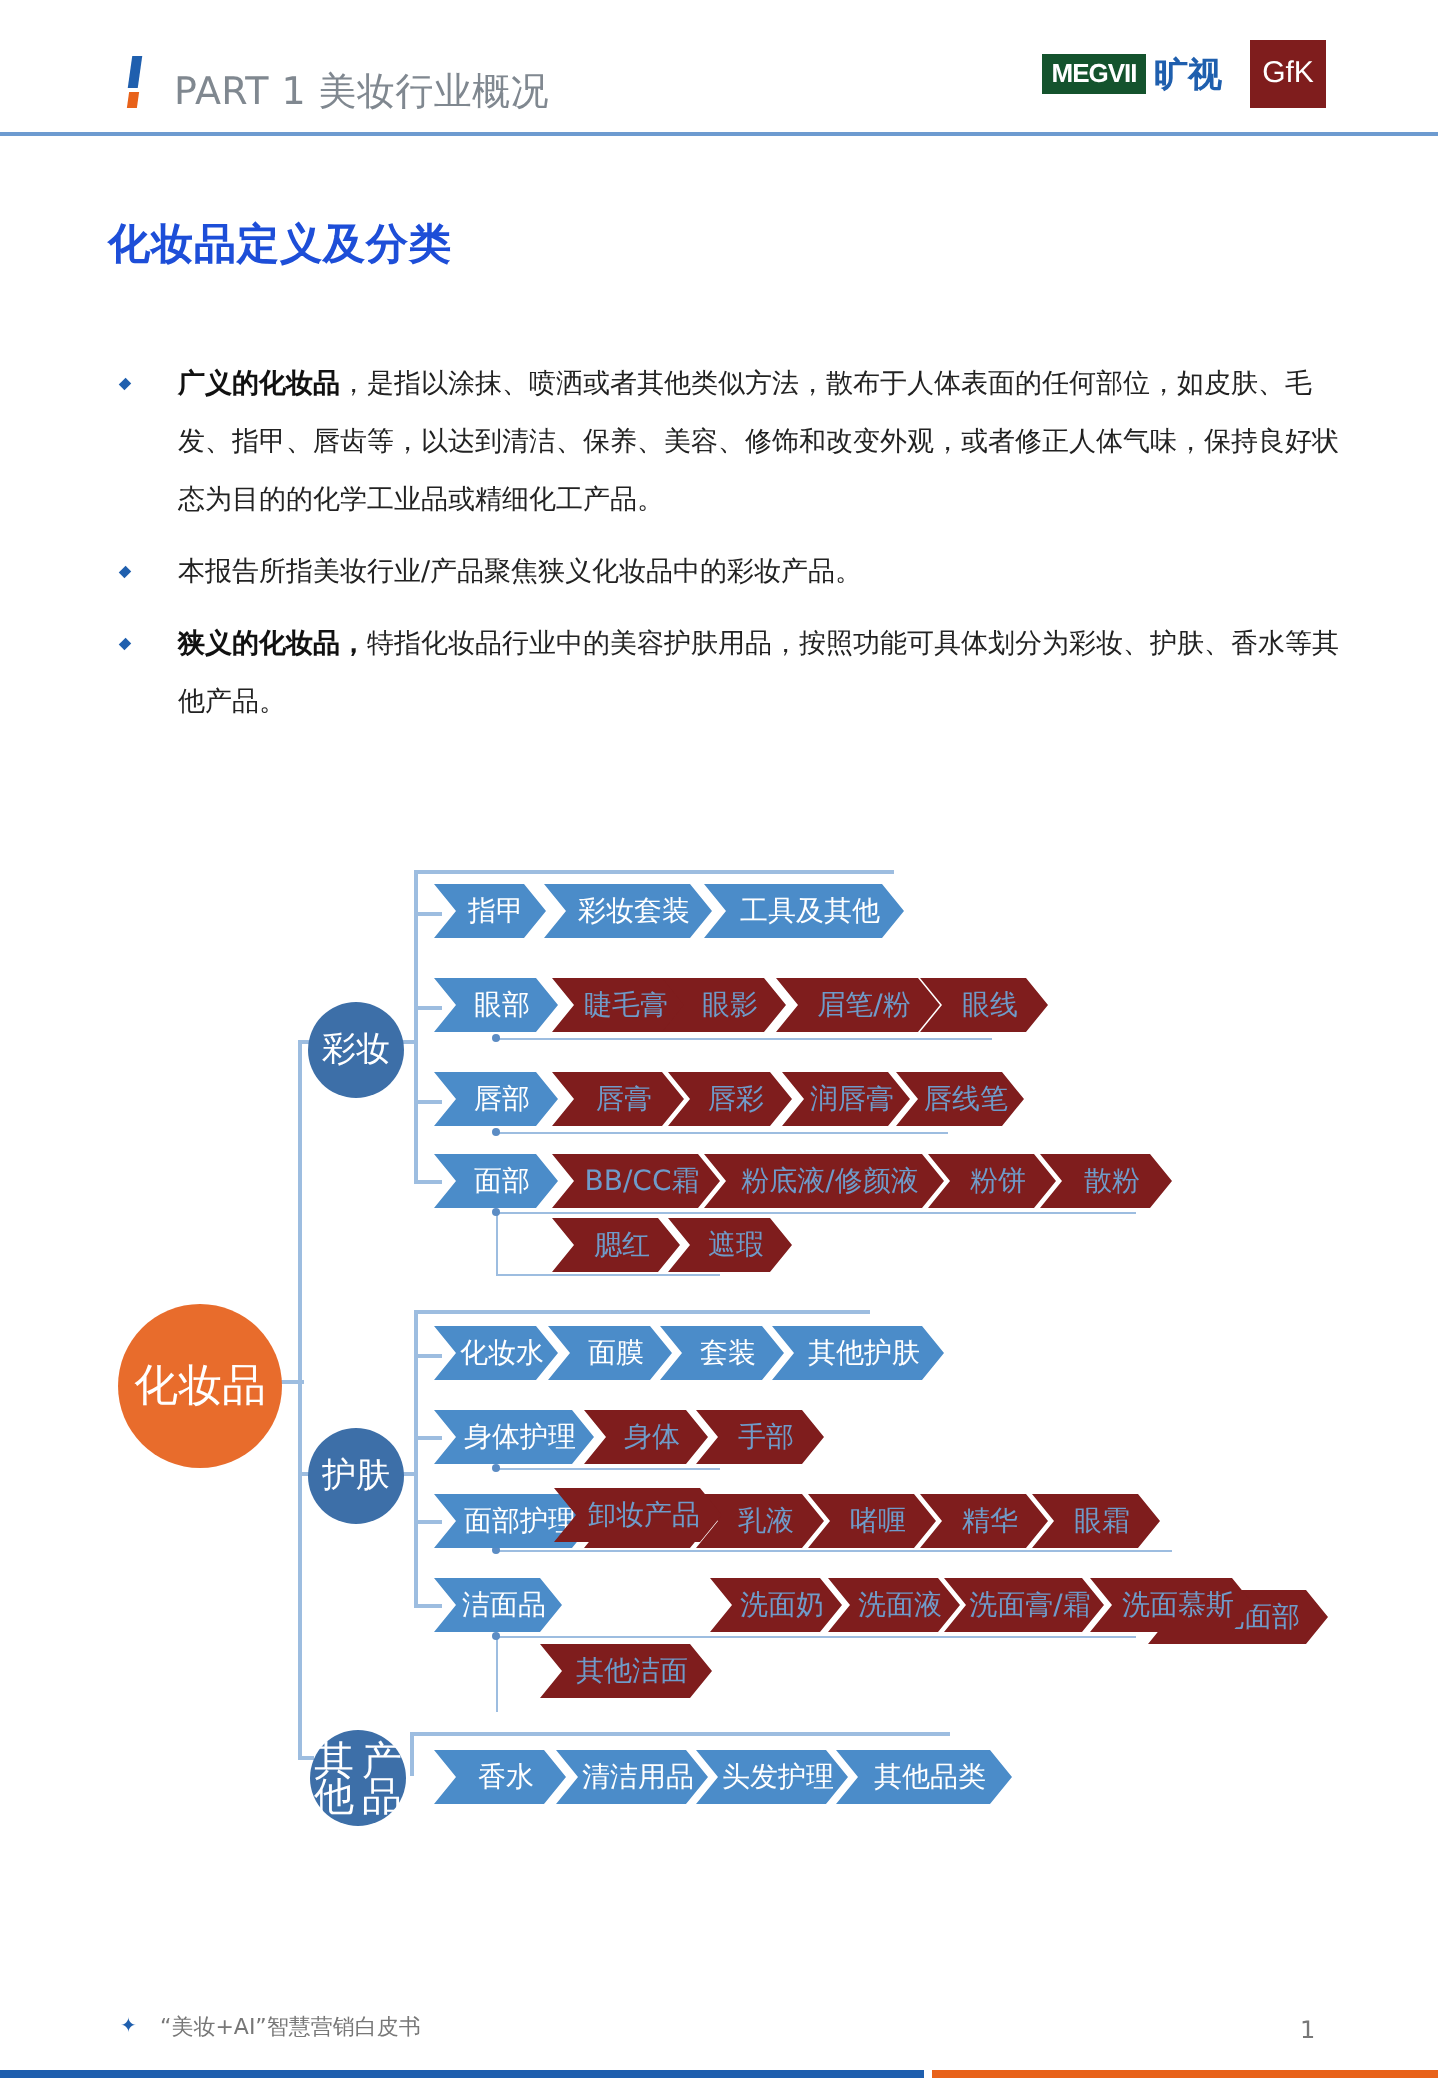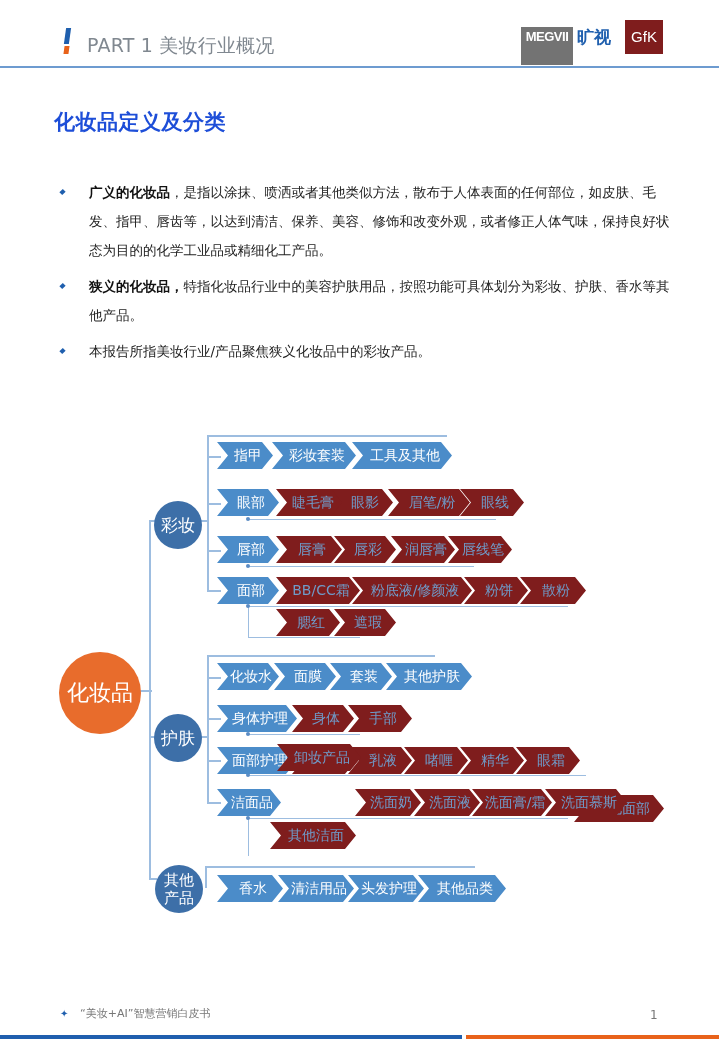--- a/index.html
+++ b/index.html
@@ -5,21 +5,21 @@
   * { box-sizing: border-box; margin: 0; padding: 0; }
   html, body { width: 719px; height: 1039px; background: #ffffff; overflow: hidden; }
   body { position: relative; font-family: "DejaVu Sans", "Liberation Sans", sans-serif; color: #222; }
 
   
   .hdr-mark { position: absolute; left: 64px; top: 28px; width: 6px; height: 26px; }
   .hdr-mark .b { position: absolute; left: 1px; top: 0; width: 5px; height: 16px; background: #1f5fae; transform: skewX(-8deg); }
   .hdr-mark .o { position: absolute; left: 0; top: 18px; width: 5px; height: 8px; background: #e8621a; transform: skewX(-8deg); }
   .hdr-title { position: absolute; left: 87px; top: 33px; font-size: 19px; color: #808890; letter-spacing: 0.2px; }
   .hdr-line { position: absolute; left: 0; top: 66px; width: 719px; height: 2px; background: #6d9bd0; }
-  .logo-megvii { position: absolute; left: 521px; top: 27px; width: 52px; height: 38px; background: #737373; color: #fff; font-size: 13px; font-weight: bold; line-height: 20px; text-align: center; letter-spacing: -0.5px; font-family: "Liberation Sans", sans-serif; }
+  .logo-megvii { position: absolute; left: 521px; top: 27px; width: 52px; height: 20px; background: #14532d; color: #fff; font-size: 13px; font-weight: bold; line-height: 20px; text-align: center; letter-spacing: -0.5px; font-family: "Liberation Sans", sans-serif; }
   .logo-kuangshi { position: absolute; left: 577px; top: 26px; font-size: 17px; font-weight: bold; color: #1f5fae; }
   .logo-gfk { position: absolute; left: 625px; top: 20px; width: 38px; height: 34px; background: #7f1d1d; color: #fff; font-size: 15px; line-height: 34px; text-align: center; font-family: "Liberation Sans", sans-serif; }
 
   
   .page-title { position: absolute; left: 54px; top: 108px; font-size: 21px; font-weight: bold; color: #1d4ed8; letter-spacing: 0.5px; }
 
   
   .bullets { position: absolute; left: 56px; top: 178px; width: 620px; }
   .bullet { position: relative; padding-left: 33px; font-size: 13.5px; line-height: 29px; color: #222; margin-bottom: 7px; }
   .bullet .dot { position: absolute; left: 4px; top: 11px; width: 5px; height: 6px; background: #1f5fae; transform: rotate(45deg) scale(0.8); }
@@ -60,25 +60,25 @@
 
 <div class="page-title">化妆品定义及分类</div>
 
 <div class="bullets">
   <div class="bullet">
     <span class="dot"></span>
     <b>广义的化妆品</b><span>，是指以涂抹、喷洒或者其他类似方法，散布于人体表面的任何部位，如皮肤、毛发、指甲、唇齿等，以达到清洁、保养、美容、修饰和改变外观，或者修正人体气味，保持良好状态为目的的化学工业品或精细化工产品。</span>
   </div>
   <div class="bullet">
     <span class="dot"></span>
-    <b>狭义的化妆品，</b><span>特指化妆品行业中的美容护肤用品，按照功能可具体划分为彩妆、护肤、香水等其他产品。</span>
+    <span>本报告所指美妆行业/产品聚焦狭义化妆品中的彩妆产品。</span>
   </div>
   <div class="bullet">
     <span class="dot"></span>
-    <span>本报告所指美妆行业/产品聚焦狭义化妆品中的彩妆产品。</span>
+    <b>狭义的化妆品，</b><span>特指化妆品行业中的美容护肤用品，按照功能可具体划分为彩妆、护肤、香水等其他产品。</span>
   </div>
 </div>
 
 <div class="diagram">
 
   <div class="line" style="left:149px;top:520px;width:2px;height:360px;"></div>
   <div class="line" style="left:140px;top:690px;width:12px;height:2px;"></div>
   <div class="line" style="left:149px;top:520px;width:8px;height:2px;"></div>
   <div class="line" style="left:149px;top:736px;width:8px;height:2px;"></div>
   <div class="line" style="left:149px;top:878px;width:8px;height:2px;"></div>
@@ -113,21 +113,21 @@
   <div class="dotpin" style="left:246px;top:732px;"></div>
   <div class="dotpin" style="left:246px;top:773px;"></div>
   <div class="dotpin" style="left:246px;top:816px;"></div>
 
   <div class="line" style="left:205px;top:866px;width:2px;height:22px;"></div>
   <div class="line" style="left:205px;top:866px;width:270px;height:2px;"></div>
 
   <div class="circle root" style="left:59px;top:652px;width:82px;height:82px;">化妆品</div>
   <div class="circle cat" style="left:154px;top:501px;width:48px;height:48px;">彩妆</div>
   <div class="circle cat" style="left:154px;top:714px;width:48px;height:48px;">护肤</div>
-  <div class="circle cat" style="left:155px;top:865px;width:48px;height:48px;flex-direction:column;font-size:15px;">
+  <div class="circle cat" style="left:155px;top:865px;width:48px;height:48px;flex-direction:row;font-size:20px;">
     <span>其他</span>
     <span>产品</span>
   </div>
 
   <div class="chev blue" style="left:217px;top:442px;width:56px;">指甲</div>
   <div class="chev blue" style="left:272px;top:442px;width:84px;">彩妆套装</div>
   <div class="chev blue" style="left:352px;top:442px;width:100px;">工具及其他</div>
 
   <div class="chev blue" style="left:217px;top:489px;width:62px;">眼部</div>
   <div class="chev grey" style="left:276px;top:489px;width:68px;">睫毛膏</div>

